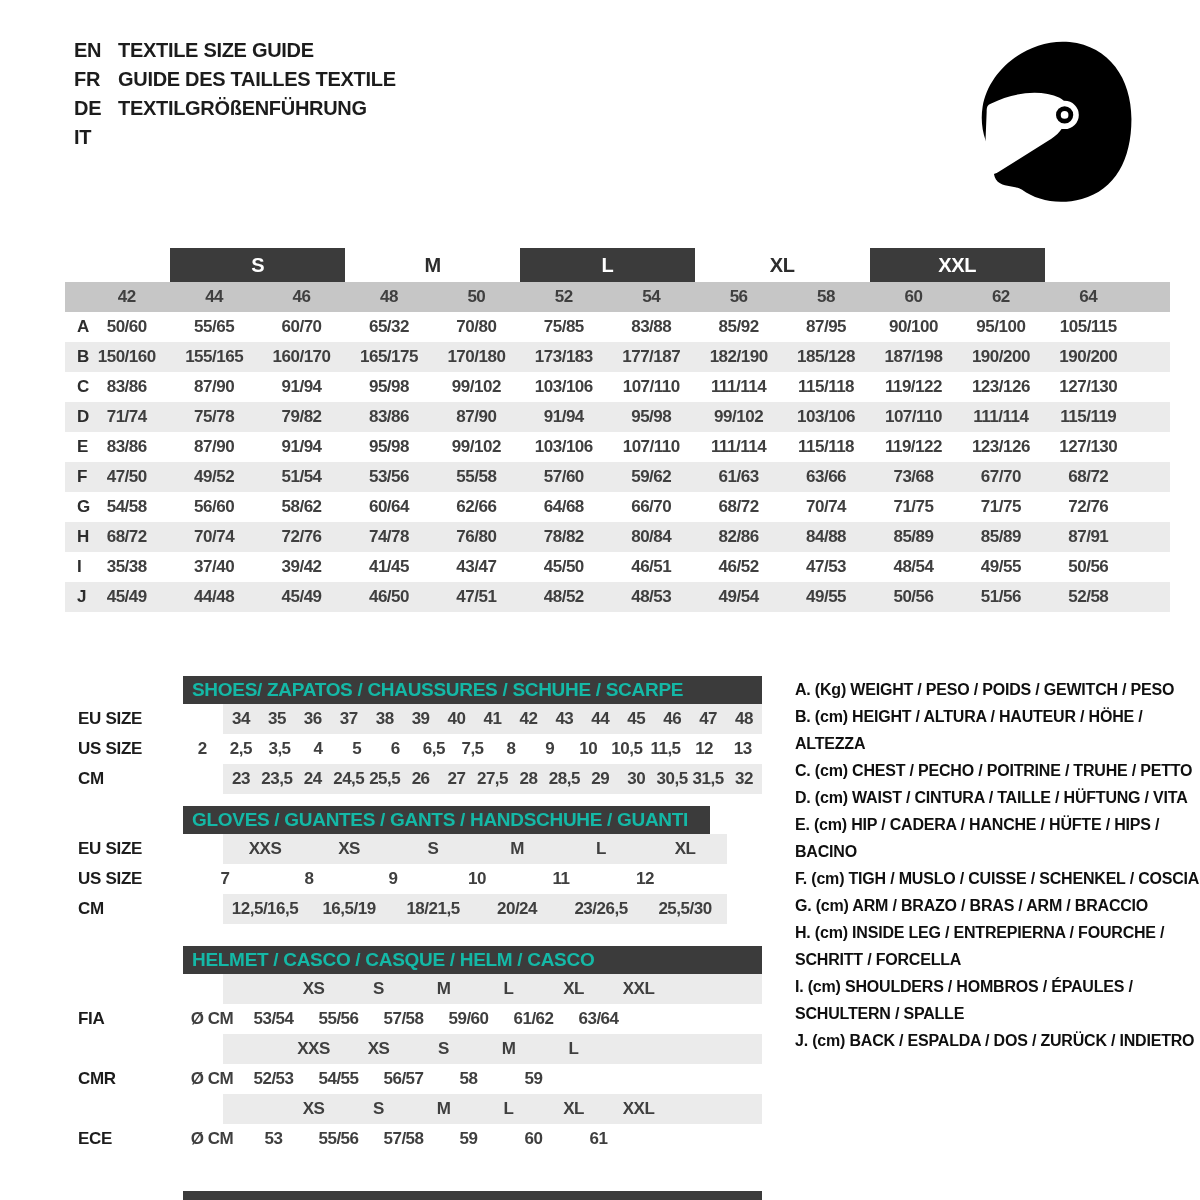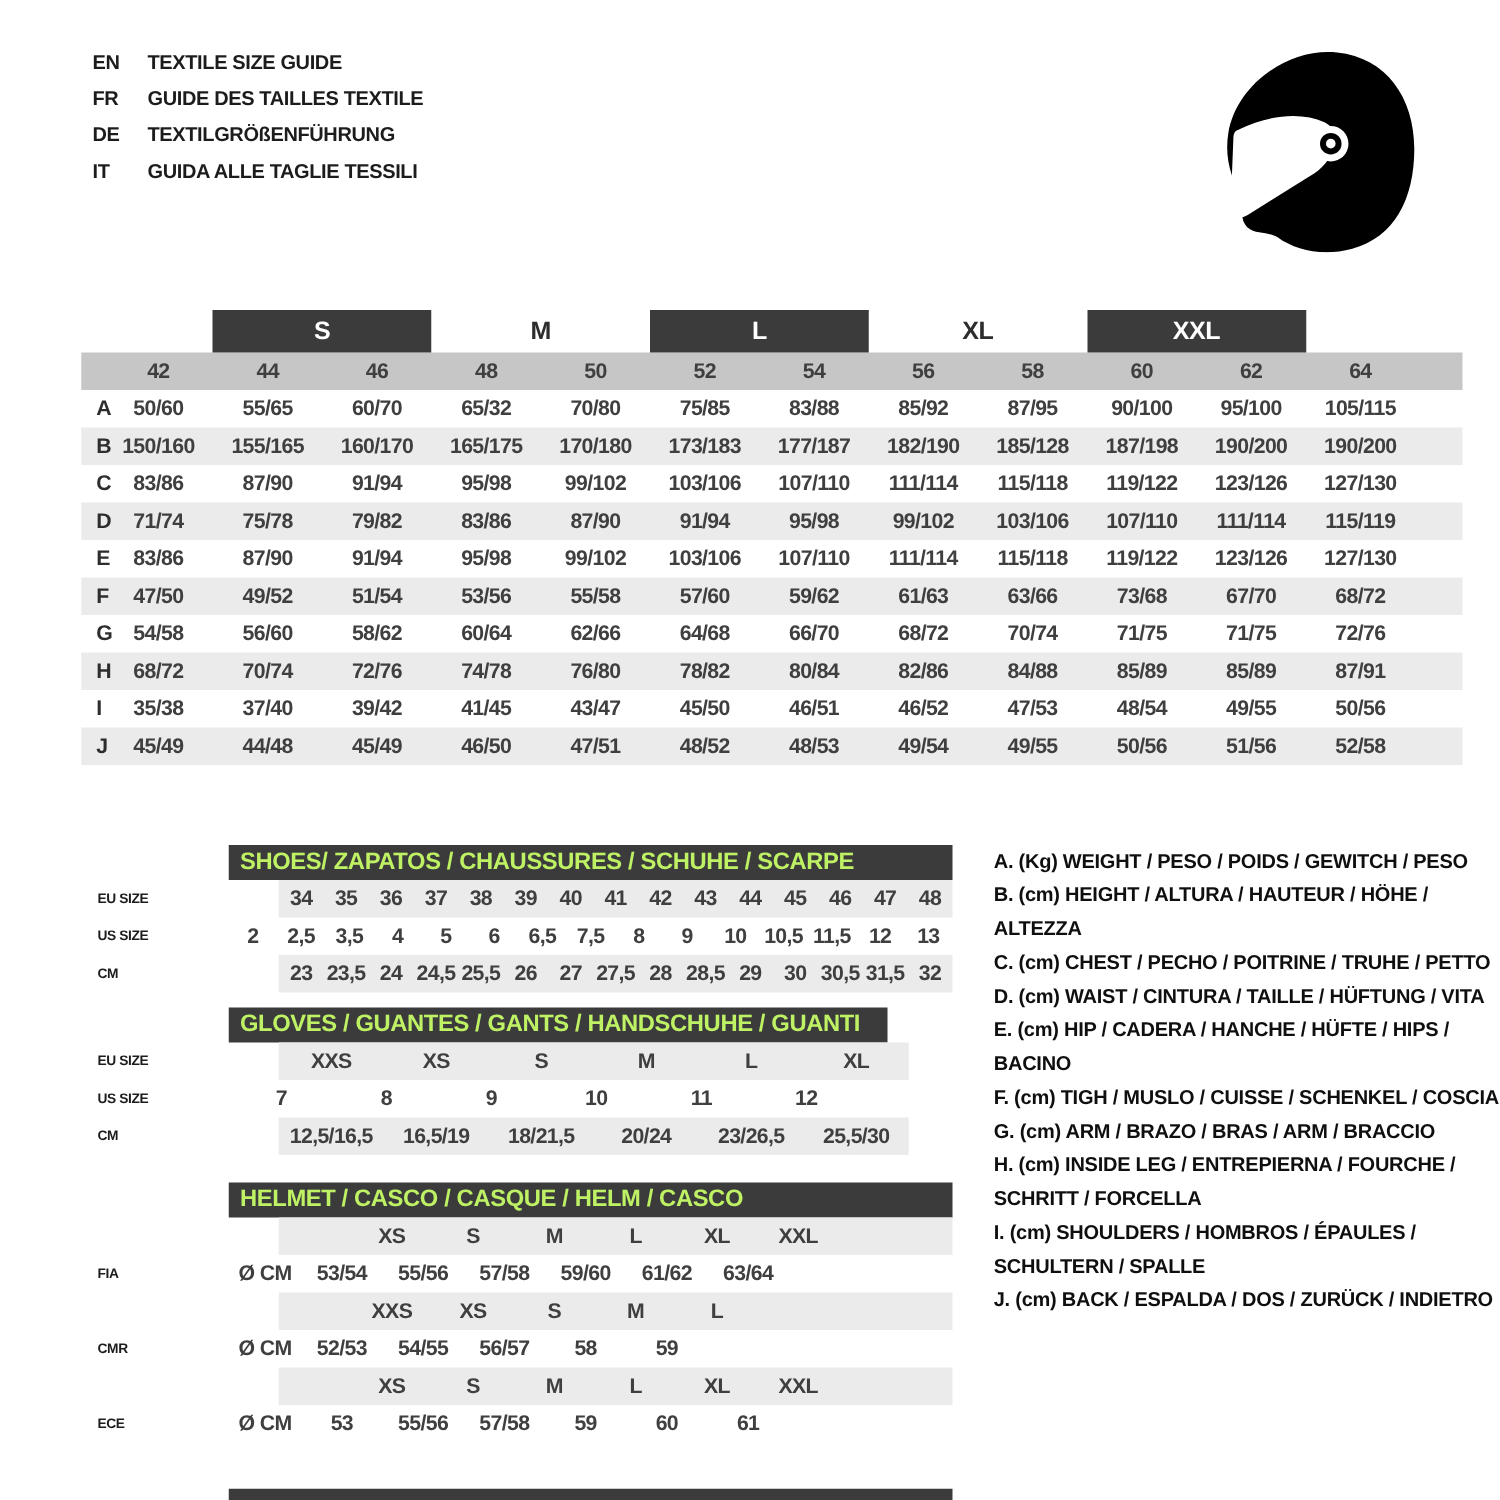--- a/index.html
+++ b/index.html
@@ -13,44 +13,44 @@
   html,body{width:1200px;height:1200px;}
   body{
     font-family:"Liberation Sans","DejaVu Sans",sans-serif;
     background:#fff;
     color:var(--ink);
   }
   .page{position:relative;width:1200px;height:1200px;background:#fff;overflow:hidden;}
 
   
   .lang-block{position:absolute;left:74px;top:36px;}
-  .lang-line{display:flex;height:29px;align-items:center;font-weight:bold;font-size:16px;letter-spacing:-0.3px;color:var(--ink);}
+  .lang-line{display:flex;height:29px;align-items:center;font-weight:bold;font-size:20px;letter-spacing:-0.3px;color:var(--ink);}
   .lang-code{width:44px;flex:0 0 44px;}
   .lang-text{white-space:nowrap;}
 
   
   .helmet-pict{position:absolute;left:976px;top:40px;width:158px;height:162px;}
 
   
   .main-table{position:absolute;left:65px;top:248px;width:1105px;}
   .mt-grid{display:grid;grid-template-columns:18px repeat(12,1fr) 38px;}
   .size-group-row{height:34px;}
   .size-box{background:var(--bar-dark);color:#fff;display:flex;align-items:center;justify-content:center;font-weight:bold;font-size:20px;letter-spacing:-0.3px;}
   .size-plain{color:#2d2d2d;display:flex;align-items:center;justify-content:center;font-weight:bold;font-size:20px;letter-spacing:-0.3px;}
   .num-row{height:30px;background:var(--band-gray);}
   .data-row{height:30px;}
   .data-row.alt{background:var(--stripe-gray);}
   .mt-label{display:flex;align-items:center;padding-left:12px;font-weight:bold;font-size:17px;color:#2d2d2d;overflow:visible;white-space:nowrap;}
   .cell{display:flex;align-items:center;justify-content:center;font-weight:bold;font-size:17px;letter-spacing:-0.5px;color:var(--cell-ink);white-space:nowrap;}
 
   
   .section{position:absolute;left:65px;}
-  .sec-bar{height:28px;margin-left:118px;background:var(--bar-dark);color:#bef264;font-weight:bold;font-size:19px;letter-spacing:-0.3px;display:flex;align-items:center;padding-left:9px;white-space:nowrap;}
+  .sec-bar{height:28px;margin-left:118px;background:var(--bar-dark);color:#14b8a6;font-weight:bold;font-size:19px;letter-spacing:-0.3px;display:flex;align-items:center;padding-left:9px;white-space:nowrap;}
   .sec-row{display:flex;height:30px;}
-  .sec-label{flex:0 0 118px;display:flex;align-items:center;padding-left:13px;font-weight:bold;font-size:11px;letter-spacing:-0.3px;color:var(--ink);white-space:nowrap;text-align:center;}
+  .sec-label{flex:0 0 118px;display:flex;align-items:center;padding-left:13px;font-weight:bold;font-size:17px;letter-spacing:-0.3px;color:var(--ink);white-space:nowrap;text-align:center;}
   .sec-values{flex:1;display:grid;}
   .sec-values.gray{background:var(--stripe-gray);margin-left:40px;}
   #shoes{top:676px;width:697px;}
   .shoes-grid{grid-template-columns:repeat(15,1fr);}
   #gloves{top:806px;width:645px;}
   .gloves-grid{grid-template-columns:repeat(6,84px) 1fr;}
   #helmet{top:946px;width:697px;}
   .helmet-grid{grid-template-columns:58px repeat(6,65px) 1fr;}
 
   
@@ -73,21 +73,20 @@
       <div class="lang-line">
         <span class="lang-code">FR</span>
         <span class="lang-text">GUIDE DES TAILLES TEXTILE</span>
       </div>
       <div class="lang-line">
         <span class="lang-code">DE</span>
         <span class="lang-text">TEXTILGRÖßENFÜHRUNG</span>
       </div>
       <div class="lang-line">
         <span class="lang-code">IT</span>
-        <span class="lang-text">GUIDA ALLE TAGLIE TESSILI</span>
       </div>
     </div>
 
   <svg class="helmet-pict" viewBox="0 0 155 160" aria-hidden="true">
     <path fill="#000" d="M92 2 C131 6 153 38 153 78 C153 118 137 148 104 157 C82 163 60 159 45 148 C37 143 28 146 21 140 C15 134 17 126 20 119 C8 104 3 85 6 66 C12 28 53 -2 92 2 Z"></path>
     <path fill="#fff" d="M14 63 C38 51 64 49 82 57 C90 61 91 68 89 76 C87 87 80 94 70 100 L22 130 C12 136 7 131 8 121 L10 71 C10 66 11 64 14 63 Z"></path>
     <circle cx="87" cy="74" r="14" fill="#fff"></circle>
     <circle cx="87" cy="74" r="8.5" fill="#000"></circle>
     <circle cx="87" cy="74" r="3.8" fill="#fff"></circle>
   </svg>

